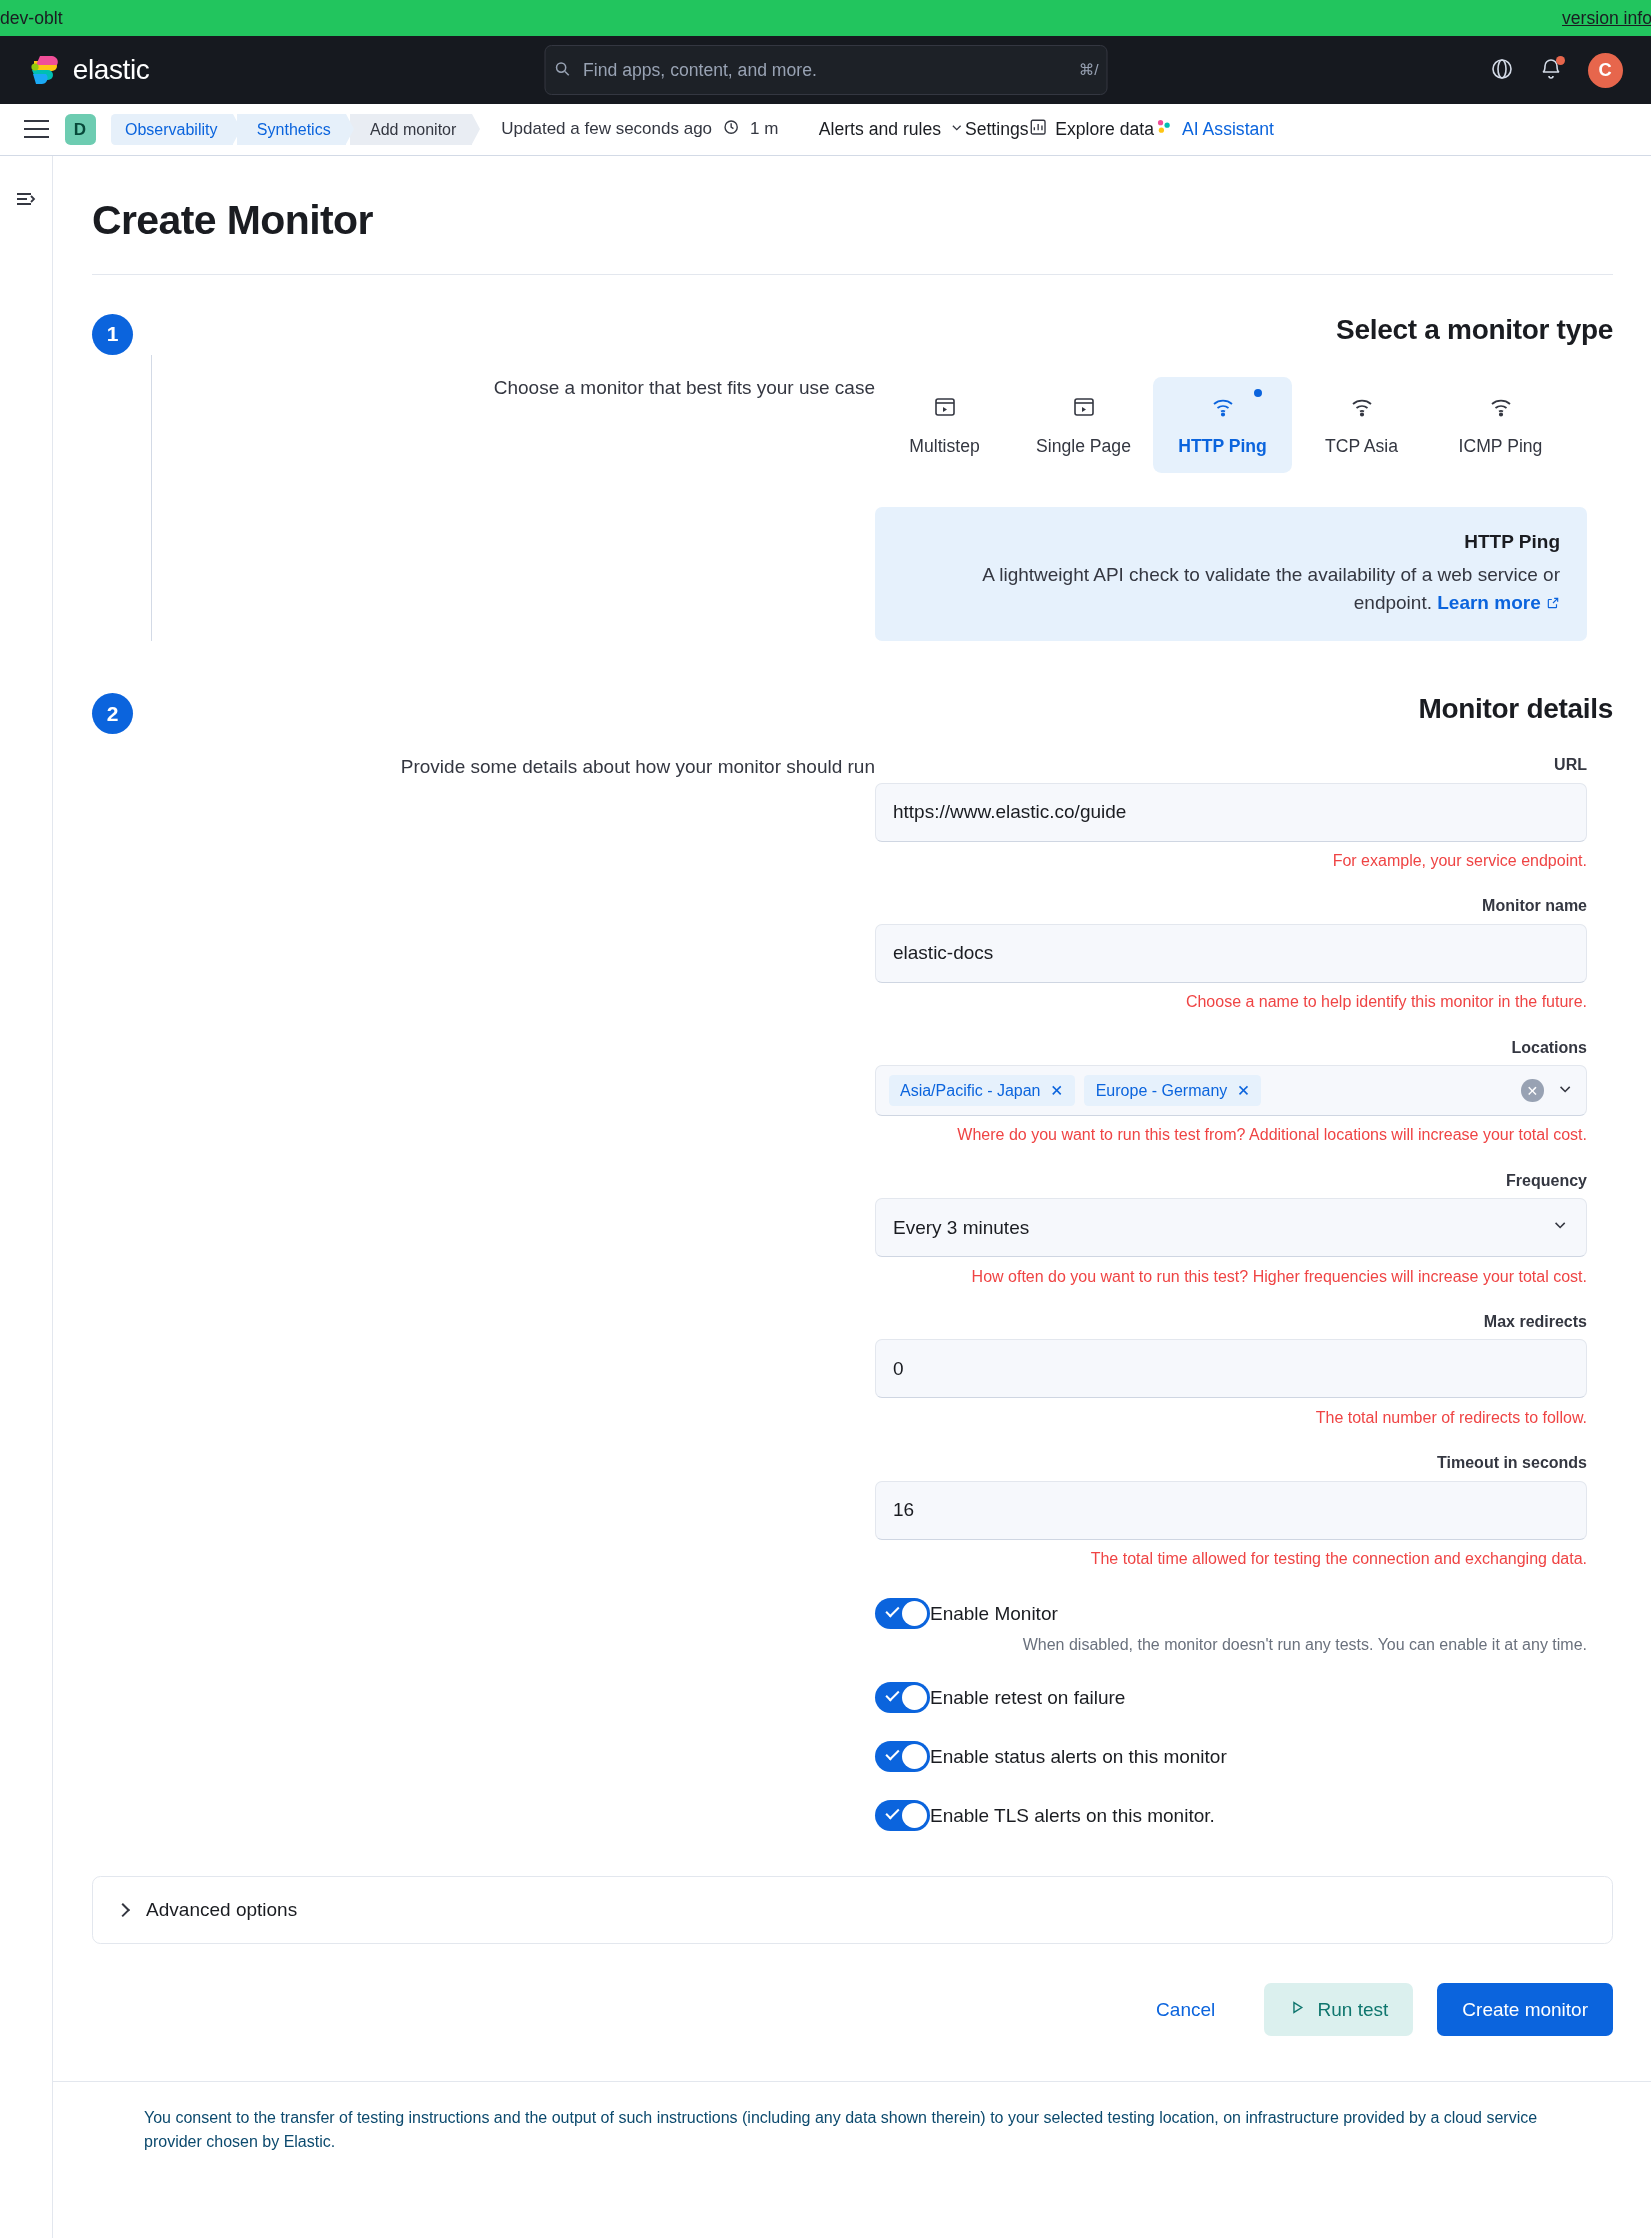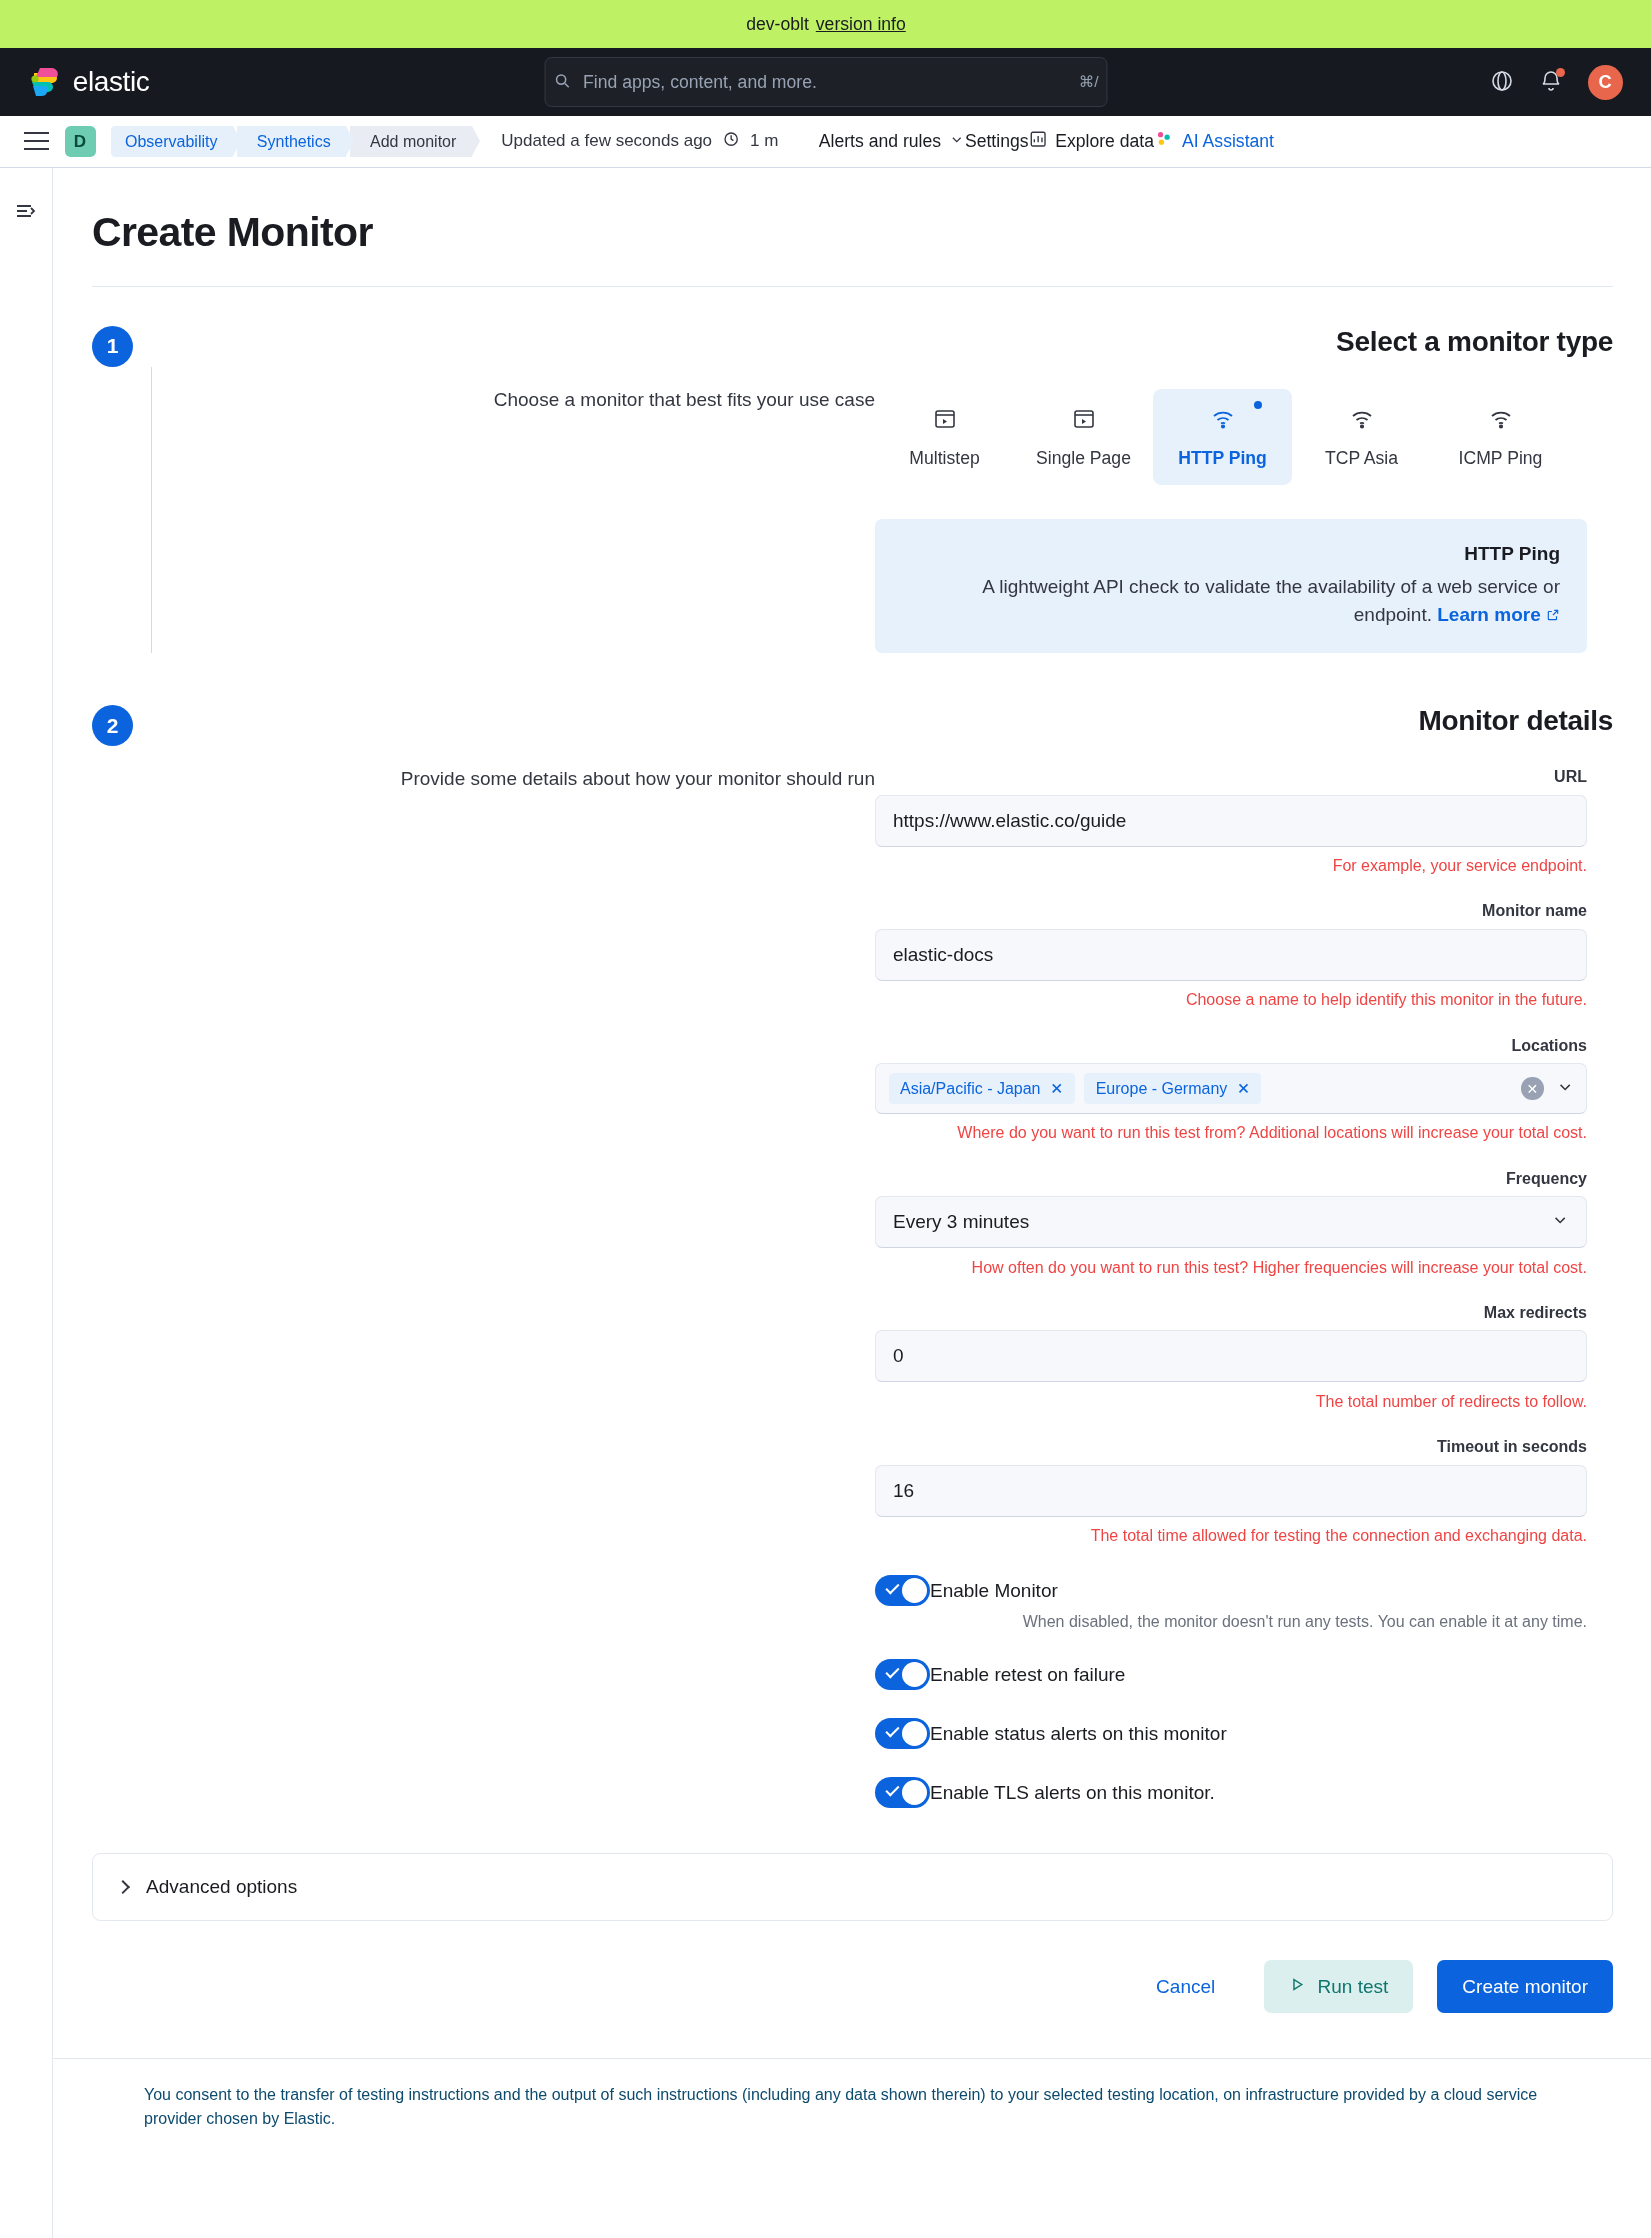--- a/index.html
+++ b/index.html
@@ -6,25 +6,25 @@
   html, body {
     width: 1652px;
     background: #fff;
     font-family: "Liberation Sans", sans-serif;
     color: #1a1c21;
   }
   body { width: 1652px; min-height: 2239px; position: relative; }
 
   
   .dev-banner {
-    height: 48px;
-    background: #bef264;
+    height: 36px;
+    background: #22c55e;
     display: flex;
     align-items: center;
-    justify-content: center;
+    justify-content: space-between;
     font-size: 17.6px;
     color: #1a1c21;
     gap: 7px;
   }
   .dev-banner a { color: #1a1c21; text-decoration: underline; }
 
   
   .top-nav {
     height: 68px;
     background: #16191f;
@@ -204,21 +204,21 @@
   .callout-title { font-size: 19px; font-weight: bold; color: #1a1c21; }
   .callout-text { font-size: 19px; color: #343741; margin-top: 8.4px; line-height: 1.45; }
   .callout-text a { color: #0b64dd; font-weight: bold; text-decoration: none; }
 
   
   .form { width: 712px; }
   .field { margin-bottom: 0; }
   .field + .field { margin-top: 25px; }
   .field-label { font-size: 16px; font-weight: bold; color: #343741; margin-bottom: 8.4px; }
   .input {
-    height: 52px;
+    height: 59px;
     background: #f6f8fc;
     border: 0.7px solid #e3e7ee;
     border-bottom: 1.4px solid #cfd6e2;
     border-radius: 7px;
     display: flex; align-items: center;
     padding: 0 17px;
     font-size: 19px;
     color: #1a1c21;
   }
   .input .chev { margin-left: auto; color: #343741; font-size: 17px; }

